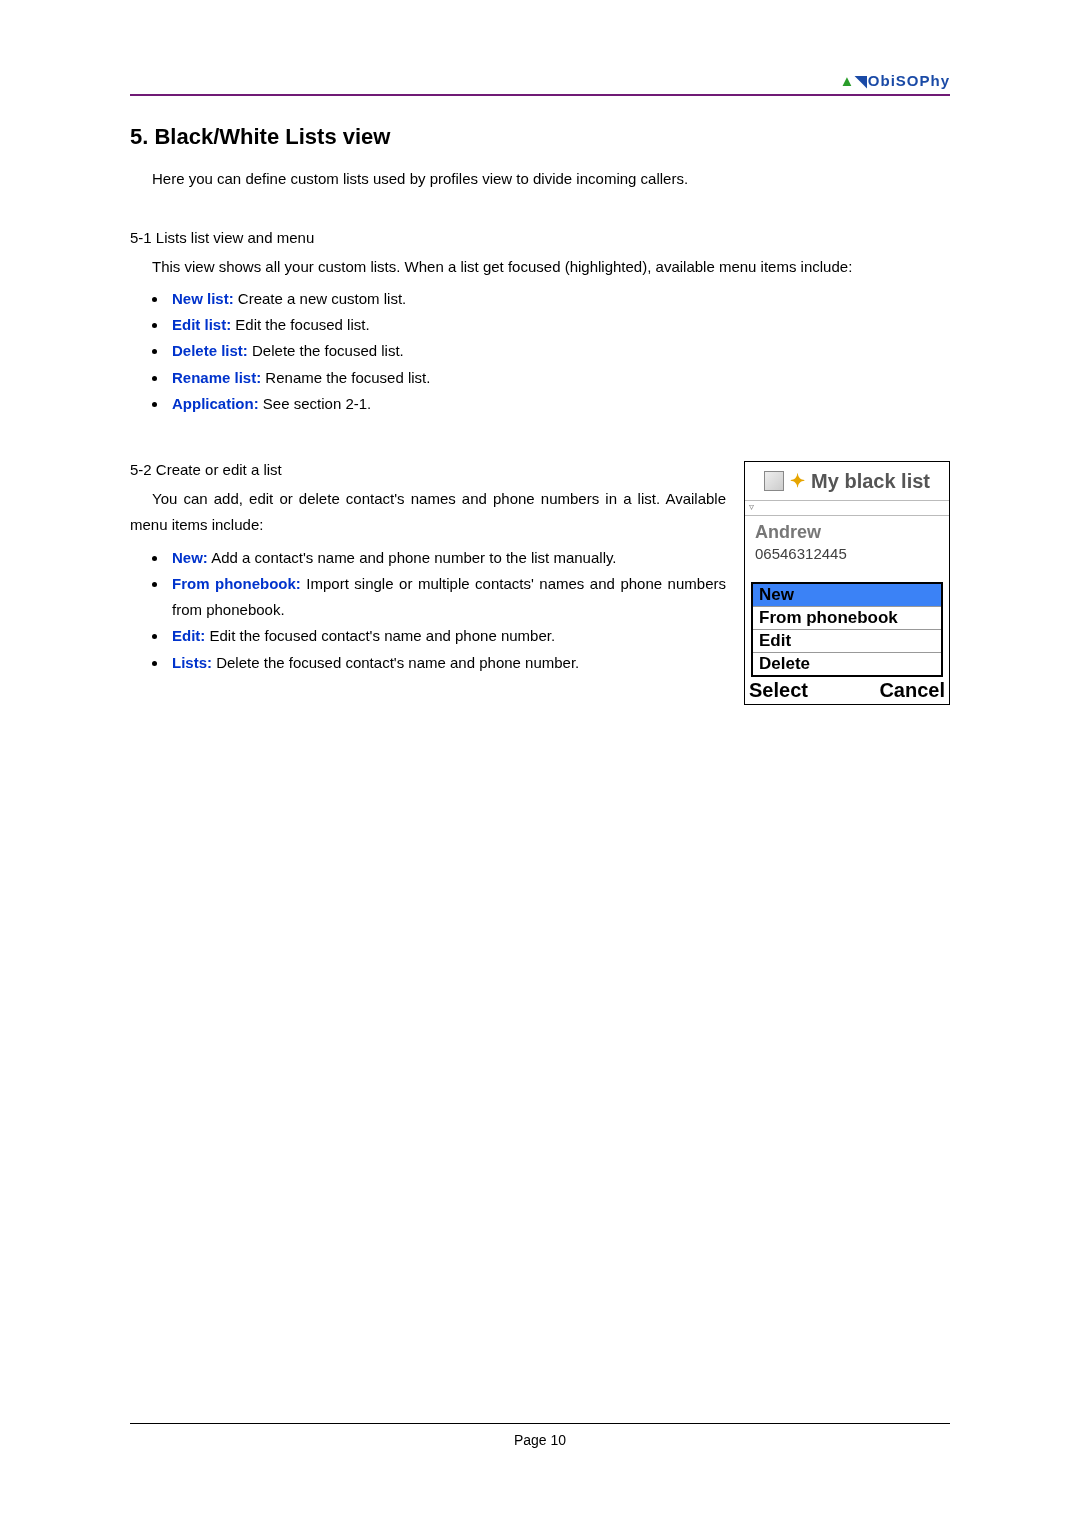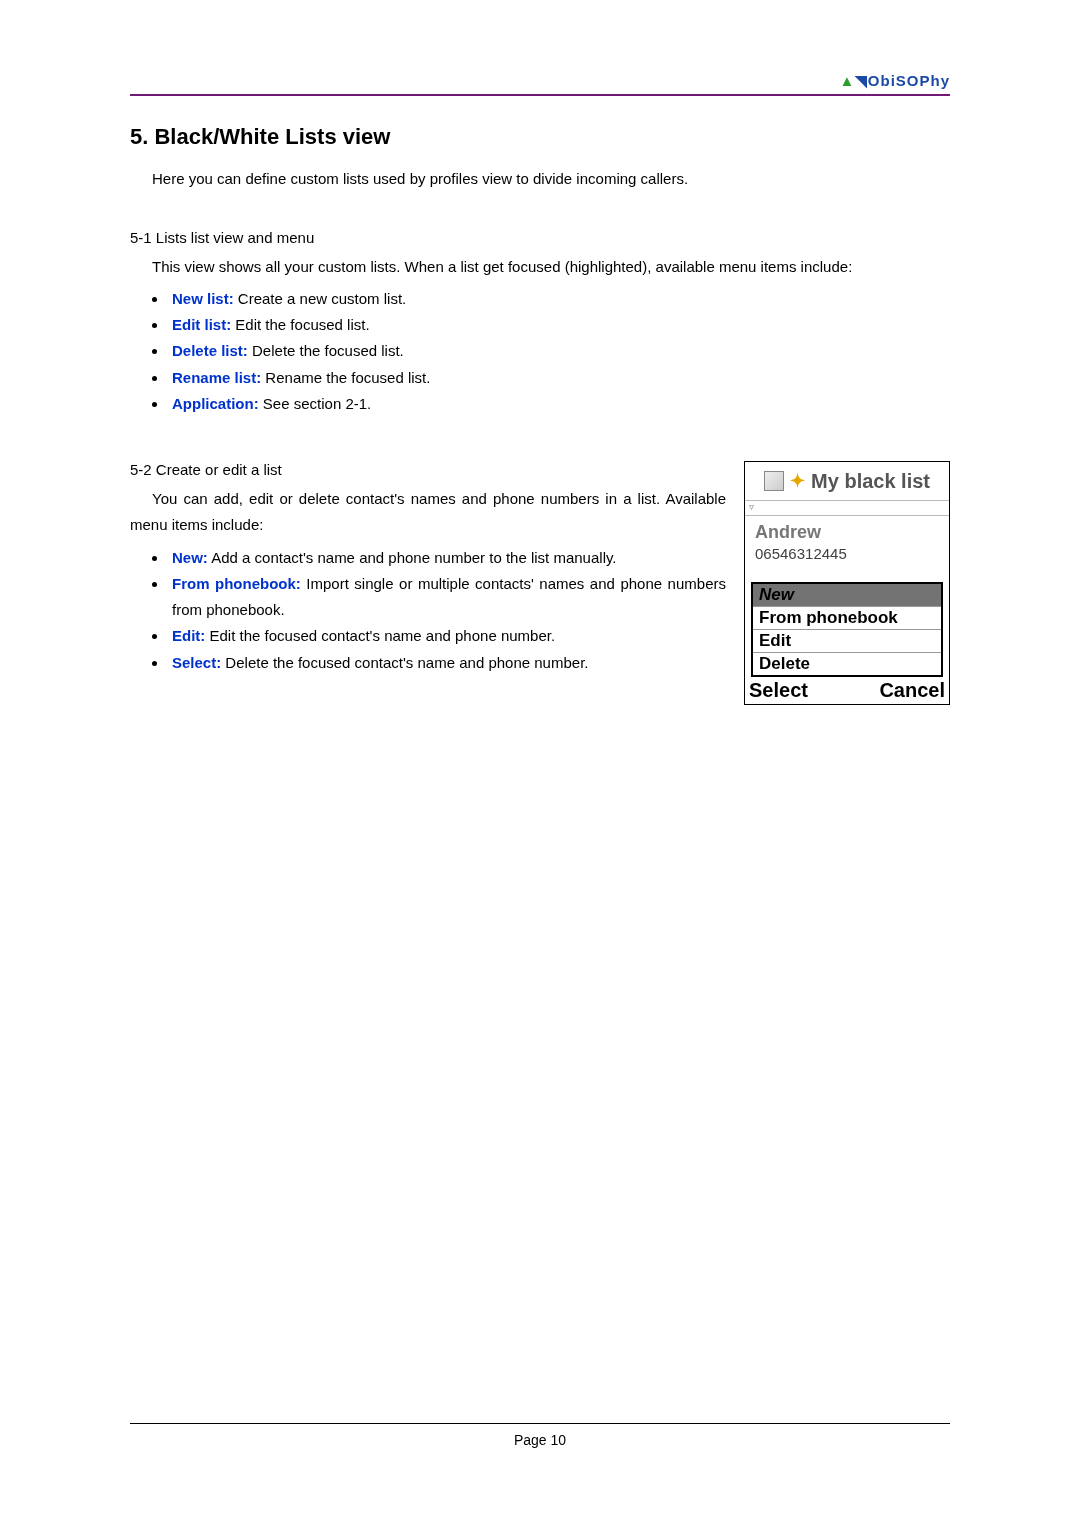--- a/index.html
+++ b/index.html
@@ -135,21 +135,21 @@
   .menu-box {
     margin: 2px 6px 2px 6px;
     border: 2px solid #000;
   }
   .menu-item {
     font-size: 17px;
     font-weight: bold;
     padding: 1px 6px;
     border-bottom: 1px solid #999;
   }
-  .menu-item.sel { background: #737373; font-style: italic; }
+  .menu-item.sel { background: #3b82f6; }
   .menu-item:last-child { border-bottom: none; }
   .softkeys {
     display: flex;
     justify-content: space-between;
     font-size: 20px;
     font-weight: bold;
     padding: 0 4px 2px 4px;
   }
 
   .footer {
@@ -189,21 +189,21 @@
     </ul>
 
     <div class="two-col">
       <div class="left-col">
         <div class="sub-h">5-2 Create or edit a list</div>
         <p class="sub-p" style="text-indent:22px;">You can add, edit or delete contact's names and phone numbers in a list. Available menu items include:</p>
         <ul class="bullets" style="margin-bottom:0;">
           <li><span class="kw">New:</span><span> Add a contact's name and phone number to the list manually.</span></li>
           <li><span class="kw">From phonebook:</span><span> Import single or multiple contacts' names and phone numbers from phonebook.</span></li>
           <li><span class="kw">Edit:</span><span> Edit the focused contact's name and phone number.</span></li>
-          <li><span class="kw">Select:</span><span> Delete the focused contact's name and phone number.</span></li>
+          <li><span class="kw">Lists:</span><span> Delete the focused contact's name and phone number.</span></li>
         </ul>
       </div>
 
       <div class="right-col">
         <div class="phone">
           <div class="phone-title">
             <span class="note"></span>
             <span class="star">✦</span>
             <span>My black list</span>
           </div>

